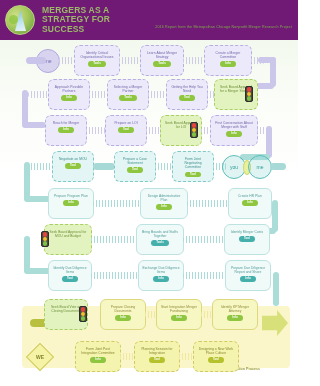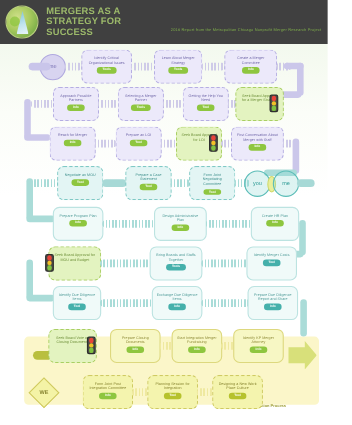--- a/index.html
+++ b/index.html
@@ -6,21 +6,21 @@
   html,body { width:298px; height:386px; overflow:hidden; }
   body {
     font-family:"Liberation Sans", sans-serif;
     background:#ffffff;
     position:relative;
   }
 
   
   #header {
     position:absolute; left:0; top:0; width:298px; height:40px;
-    background:#404040;
+    background:#701a75;
     display:flex; align-items:center;
   }
   #logo-mark {
     width:30px; height:30px; margin-left:5px; border-radius:50%;
     background:
       radial-gradient(circle at 35% 35%, #cfe08a 0%, #a8c95e 45%, #7fb04a 75%, #d9e7a8 100%);
     border:1px solid #bcd17f;
     position:relative; overflow:hidden; flex:none;
   }
   #logo-mark:before {

